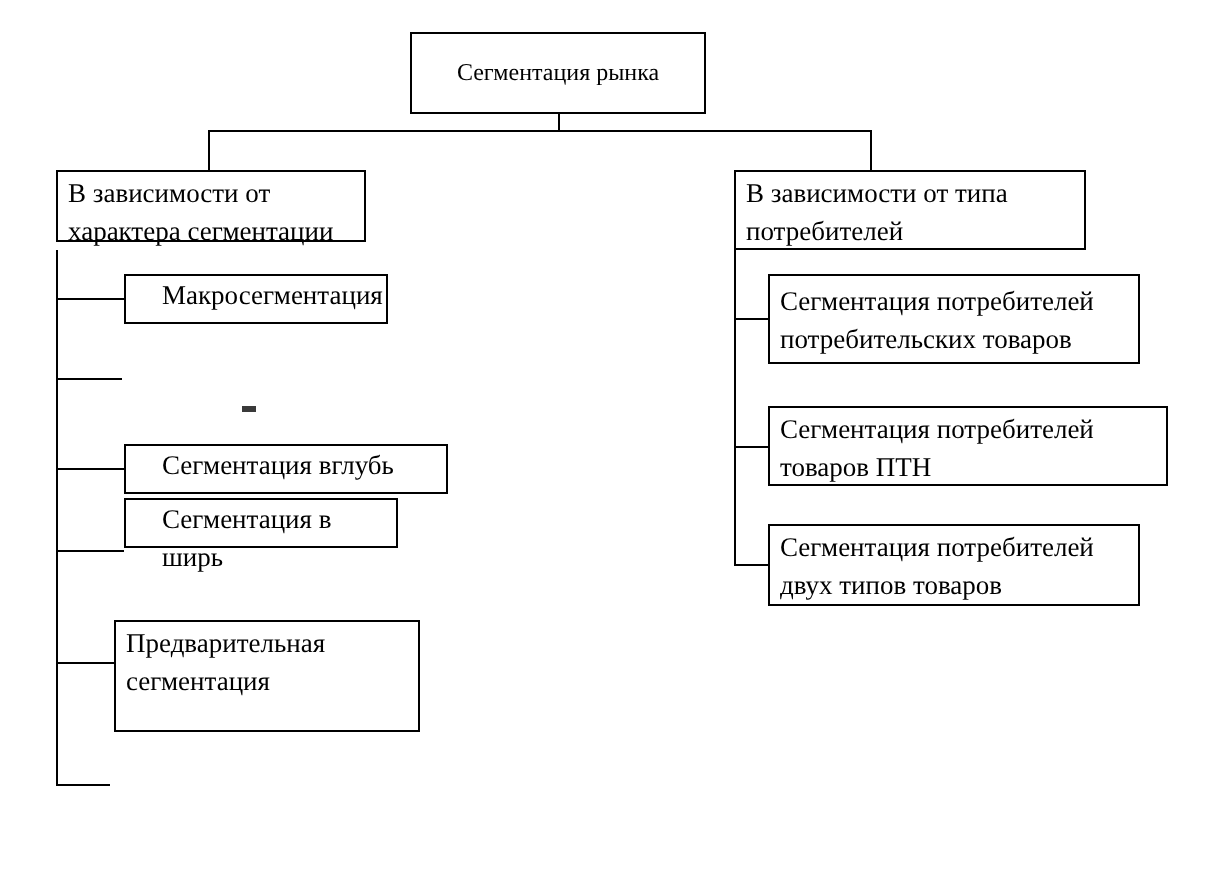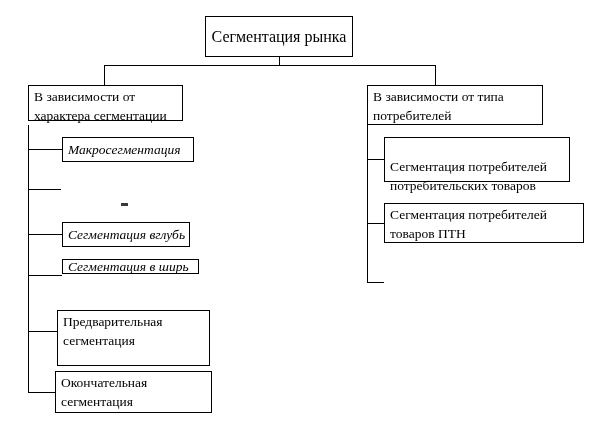--- a/index.html
+++ b/index.html
@@ -15,33 +15,32 @@
   .node {
     position: absolute;
     box-sizing: border-box;
     border: 1px solid #000000;
     background: #ffffff;
     font-size: 13.5px;
     line-height: 19px;
   }
   .single {
     display: flex;
-    align-items: center;
-    padding: 0 3px 0 5px;
-    font-style: italic;
+    align-items: flex-start;
+    padding: 0 3px 0 18px;
   }
   .multi {
     padding: 1px 4px 0 5px;
   }
   .rootnode {
     display: flex;
     align-items: center;
     justify-content: center;
     text-align: center;
-    font-size: 16px;
+    font-size: 12px;
   }
   .line {
     position: absolute;
     background: #000000;
   }
   .stray {
     position: absolute;
     background: #3a3a3a;
   }
 </style>
@@ -76,33 +75,33 @@
     <span>В зависимости от характера сегментации</span>
   </div>
   <div class="node multi" style="left:367px; top:85px; width:176px; height:40px;">
     <span>В зависимости от типа потребителей</span>
   </div>
 
   <div class="node single" style="left:62px; top:137px; width:132px; height:25px;">
     <span>Макросегментация</span>
   </div>
   <div class="stray" style="left:121px; top:203px; width:7px; height:3px;"></div>
-  <div class="node single" style="left:62px; top:222px; width:128px; height:25px;">
+  <div class="node single" style="left:62px; top:222px; width:162px; height:25px;">
     <span>Сегментация вглубь</span>
   </div>
-  <div class="node single" style="left:62px; top:259px; width:137px; height:15px;">
+  <div class="node single" style="left:62px; top:249px; width:137px; height:25px;">
     <span>Сегментация в ширь</span>
   </div>
   <div class="node multi" style="left:57px; top:310px; width:153px; height:56px;">
     <span>Предварительная сегментация</span>
   </div>
-  <div class="node multi" style="left:55px; top:371px; width:157px; height:42px;">
-    <span>Окончательная сегментация</span>
-  </div>
 
-  <div class="node multi" style="left:384px; top:137px; width:186px; height:45px; padding-top:19px;">
+  <div class="node multi" style="left:384px; top:137px; width:186px; height:45px; padding-top:3px;">
     <span>Сегментация потребителей потребительских товаров</span>
   </div>
   <div class="node multi" style="left:384px; top:203px; width:200px; height:40px;">
     <span>Сегментация потребителей товаров ПТН</span>
   </div>
+  <div class="node multi" style="left:384px; top:262px; width:186px; height:41px;">
+    <span>Сегментация потребителей двух типов товаров</span>
+  </div>
 
 </div>
 
 </body></html>

